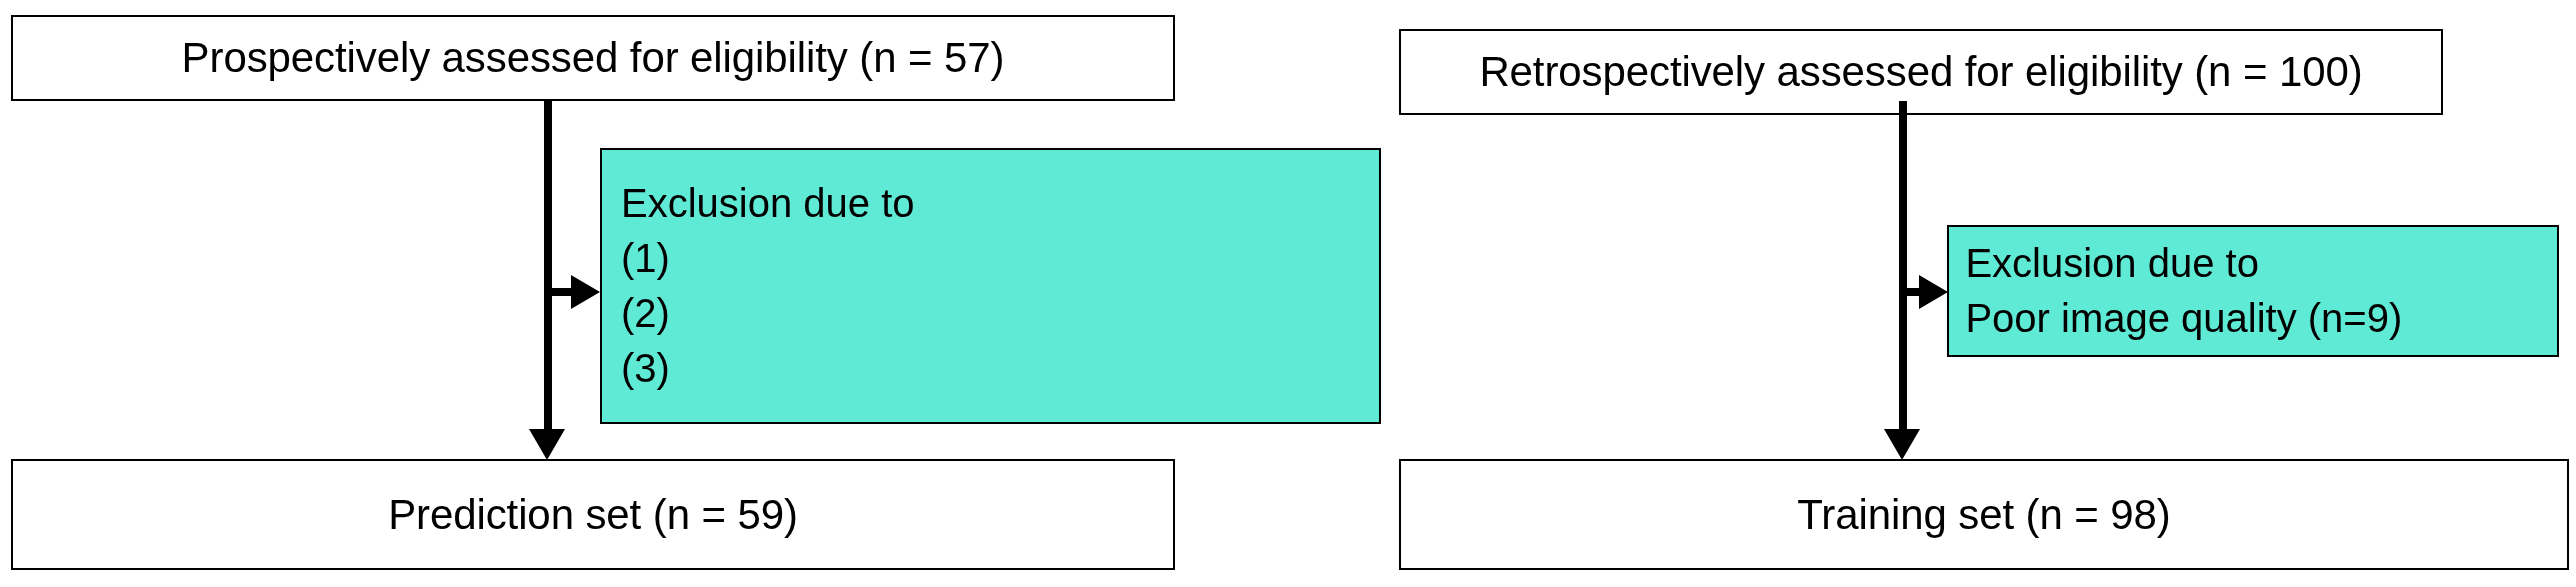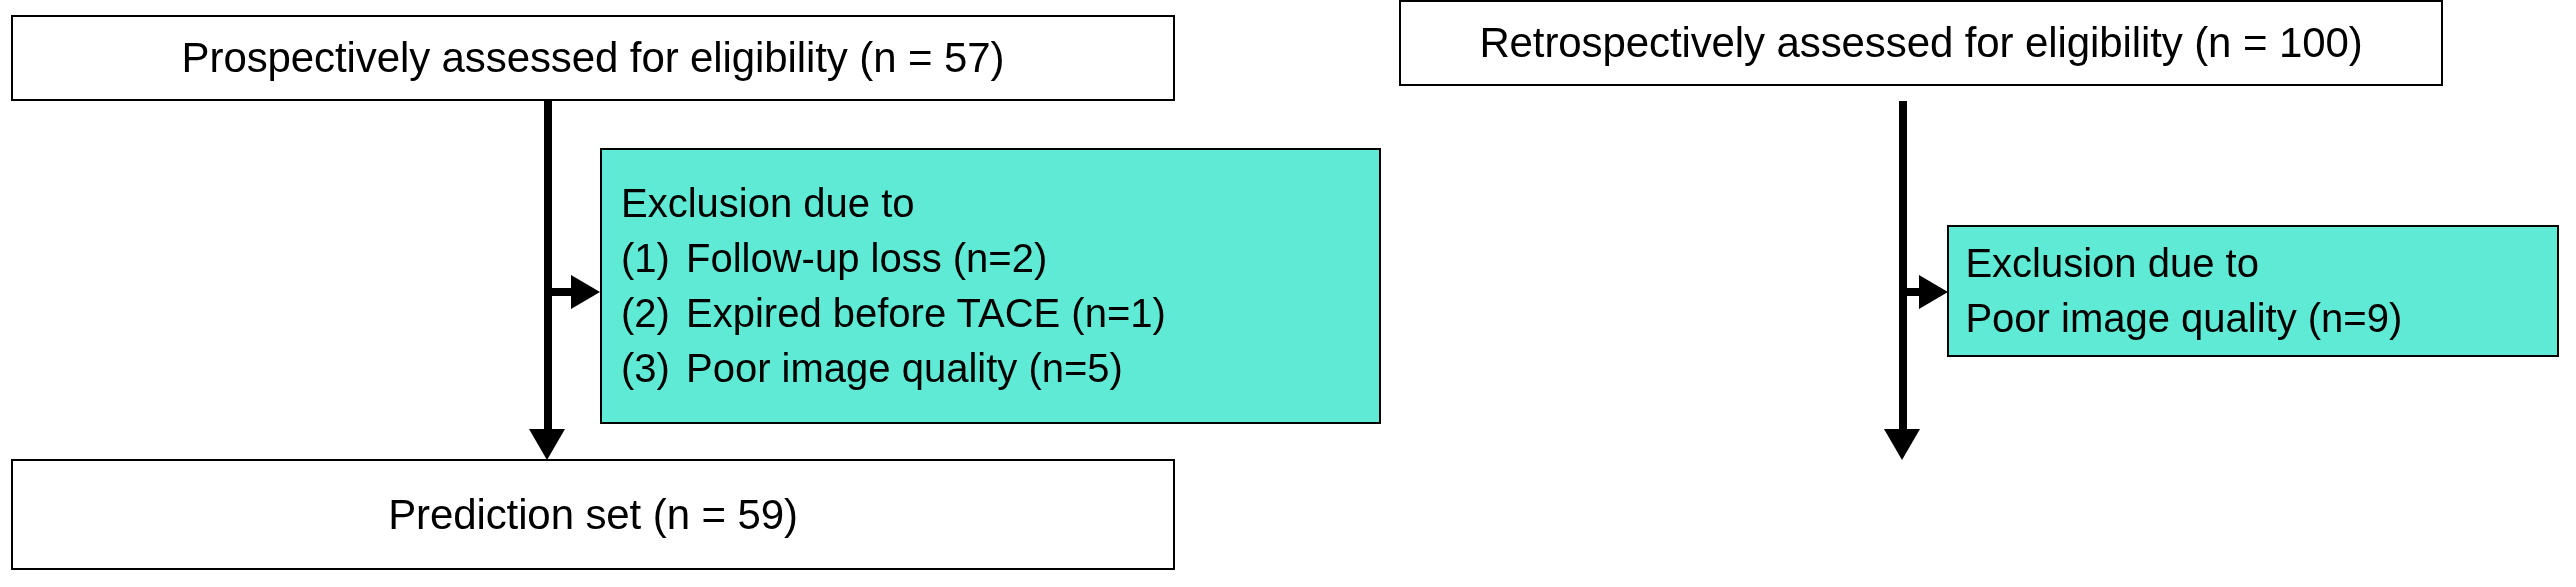--- a/index.html
+++ b/index.html
@@ -94,50 +94,50 @@
 
   <div class="hline" style="left:548px; top:288px; width:29px;"></div>
   <div class="arrow-right" style="left:571px; top:275px;"></div>
 
   <div class="excl-box" style="left:600px; top:148px; width:781px; height:276px; padding-left:19px;">
     <div class="excl-line">
       <span>Exclusion due to</span>
     </div>
     <div class="excl-line">
       <span class="excl-num">(1)</span>
-      <span>Follow-up loss (n=2)</span>
     </div>
     <div class="excl-line">
       <span class="excl-num">(2)</span>
-      <span>Expired before TACE (n=1)</span>
     </div>
     <div class="excl-line">
       <span class="excl-num">(3)</span>
-      <span>Poor image quality (n=5)</span>
     </div>
   </div>
 
   <div class="box center" style="left:11px; top:459px; width:1164px; height:111px;">
     <span class="box-text">Prediction set (n = 59)</span>
   </div>
 
-  <div class="box center" style="left:1399px; top:0; width:1044px; height:86px;">
+  <div class="box center" style="left:1399px; top:29px; width:1044px; height:86px;">
     <span class="box-text">Retrospectively assessed for eligibility (n = 100)</span>
   </div>
 
   <div class="vline" style="left:1899px; top:101px; height:332px;"></div>
   <div class="arrow-down" style="left:1884px; top:429px;"></div>
 
   <div class="hline" style="left:1904px; top:288px; width:17.7px;"></div>
   <div class="arrow-right" style="left:1919px; top:275px;"></div>
 
   <div class="excl-box" style="left:1947px; top:225px; width:612px; height:132px; padding-left:16.4px;">
     <div class="excl-line">
       <span>Exclusion due to</span>
     </div>
     <div class="excl-line">
       <span>Poor image quality (n=9)</span>
     </div>
   </div>
 
+  <div class="box center" style="left:1399px; top:459px; width:1170px; height:111px;">
+    <span class="box-text">Training set (n = 98)</span>
+  </div>
 
 </div>
 
 
 </body></html>

